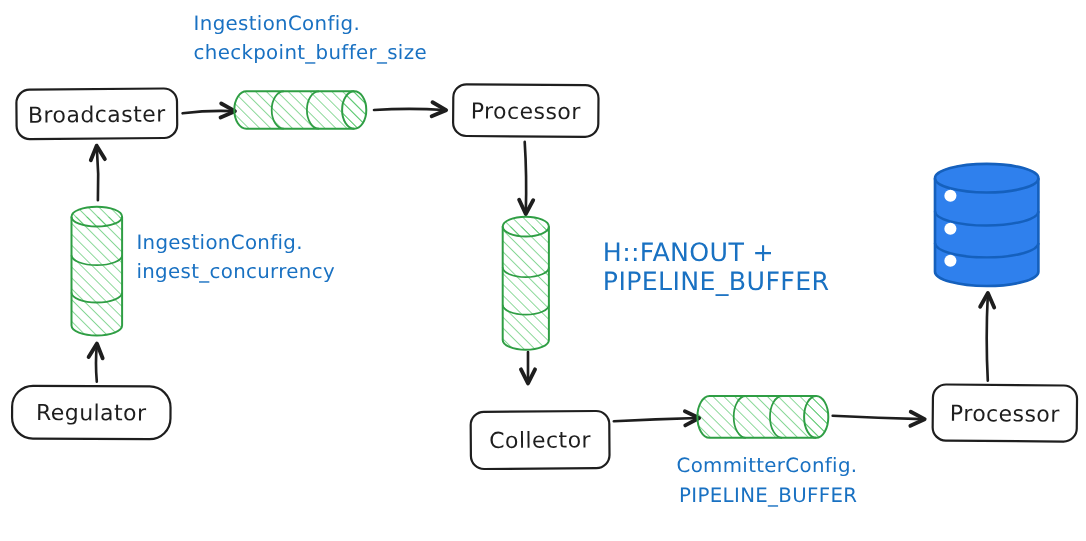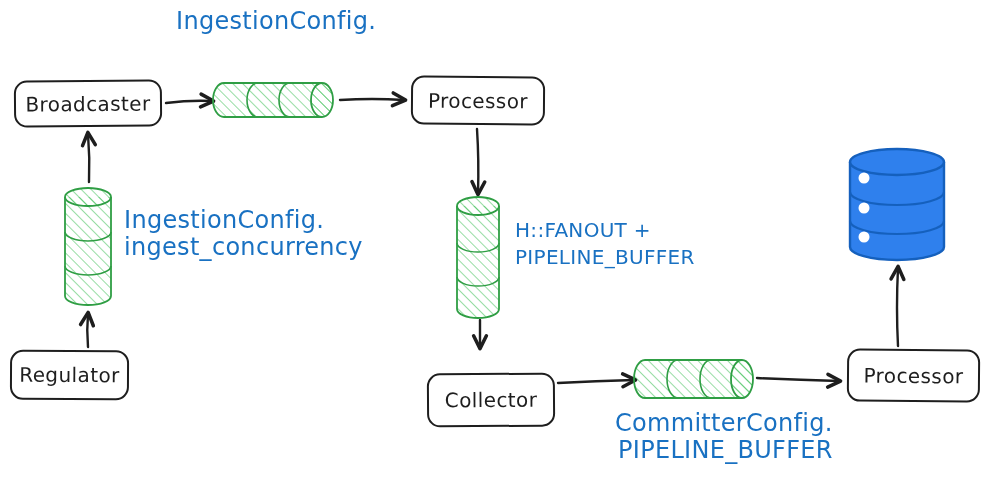--- a/index.html
+++ b/index.html
@@ -18,21 +18,21 @@
     border-radius:13px;
     background:#ffffff;
     color:var(--ink,#1e1e1e);
     font-size:20px;
     letter-spacing:0.4px;
     white-space:nowrap;
   }
   .blabel {
     position:absolute;
     color:var(--blue,#1971c2);
-    font-size:24px;
+    font-size:18px;
     line-height:27px;
     letter-spacing:0.3px;
     white-space:nowrap;
   }
 </style>
 </head>
 <body>
 
 <div class="canvas">
 
@@ -96,38 +96,39 @@
       <circle cx="864" cy="237" r="5.5" fill="#ffffff"></circle>
     </g>
   </svg>
 
   <div class="node" style="left:14px; top:80px; width:148px; height:47px; transform:rotate(-0.5deg);">
     <span>Broadcaster</span>
   </div>
   <div class="node" style="left:411px; top:76px; width:134px; height:49px; transform:rotate(0.4deg);">
     <span>Processor</span>
   </div>
-  <div class="node" style="left:10px; top:350px; width:119px; height:50px; transform:rotate(0.3deg);">
+  <div class="node" style="left:10px; top:350px; width:146px; height:50px; transform:rotate(0.3deg);border-radius:20px;">
     <span>Regulator</span>
   </div>
   <div class="node" style="left:427px; top:373px; width:128px; height:54px; transform:rotate(-0.4deg);">
     <span>Collector</span>
   </div>
   <div class="node" style="left:847px; top:349px; width:133px; height:53px; transform:rotate(0.5deg);">
     <span>Processor</span>
   </div>
 
   <div class="blabel" style="left:176px; top:8px;">
     <div>IngestionConfig.</div>
+    <div>checkpoint_buffer_size</div>
   </div>
   <div class="blabel" style="left:124px; top:207px;">
     <div>IngestionConfig.</div>
     <div>ingest_concurrency</div>
   </div>
-  <div class="blabel" style="left:515px; top:217px; font-size:20px;">
+  <div class="blabel" style="left:548px; top:217px; font-size:23px;">
     <div>H::FANOUT +</div>
     <div>PIPELINE_BUFFER</div>
   </div>
   <div class="blabel" style="left:615px; top:410px;text-align:right;">
     <div>CommitterConfig.</div>
     <div>PIPELINE_BUFFER</div>
   </div>
 
 </div>
 

